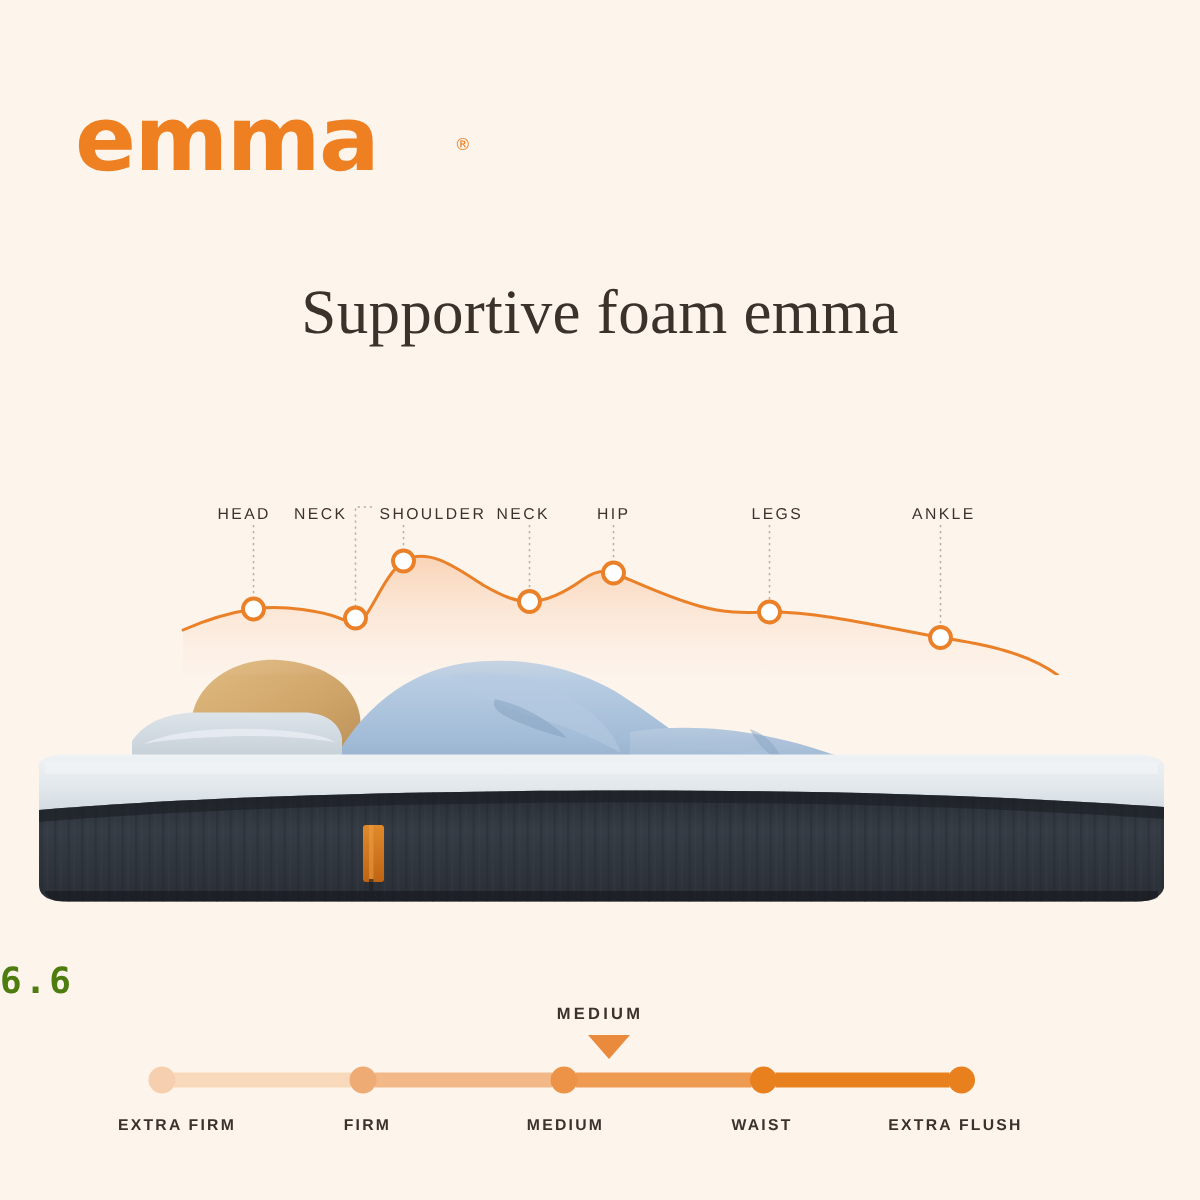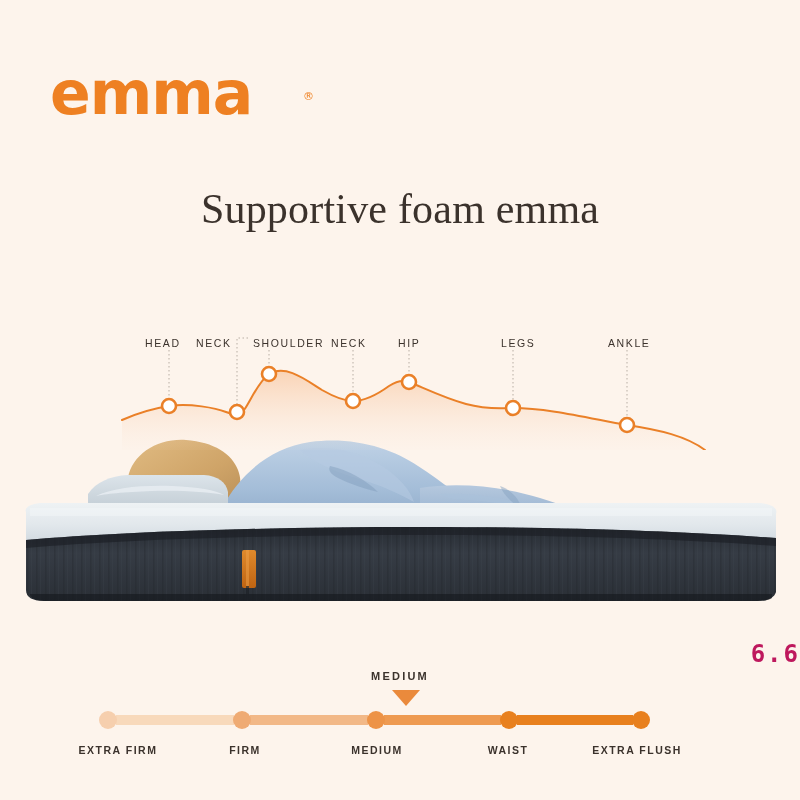--- a/index.html
+++ b/index.html
@@ -94,26 +94,26 @@
     height: 215px;
   }
   #scene svg { display: block; }
 
   
   #score {
     position: absolute;
     left: 0;
     top: 640px;
     width: 800px;
-    text-align: right;
+    text-align: left;
     font-family: "DejaVu Sans Mono", monospace;
     font-size: 24px;
     font-weight: bold;
     letter-spacing: 2px;
-    color: #be185d;
+    color: #4d7c0f;
   }
   #score-label {
     position: absolute;
     left: 0;
     top: 670px;
     width: 800px;
     text-align: center;
     font-family: "Liberation Sans", sans-serif;
     font-size: 11px;
     font-weight: bold;

